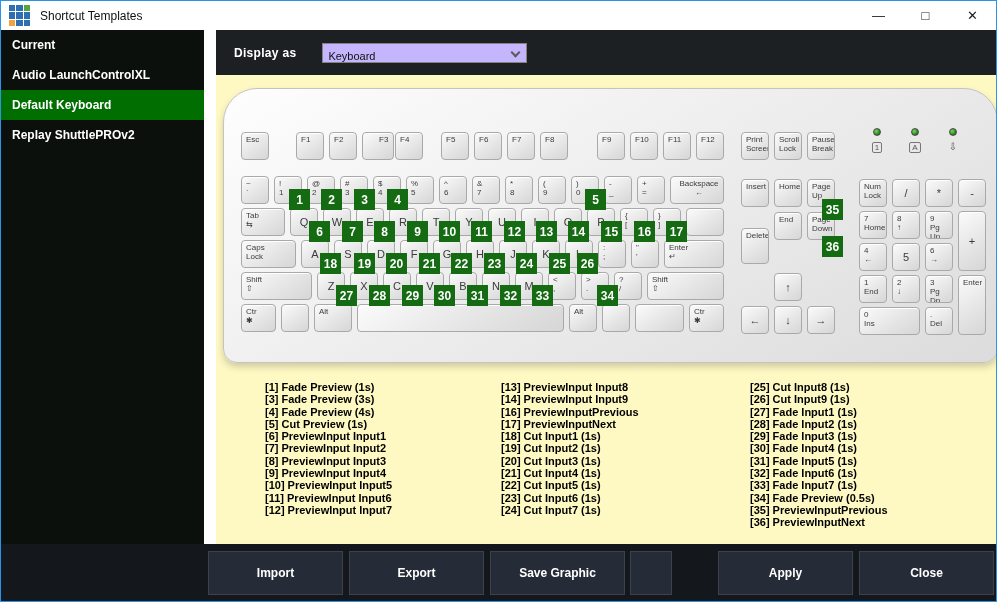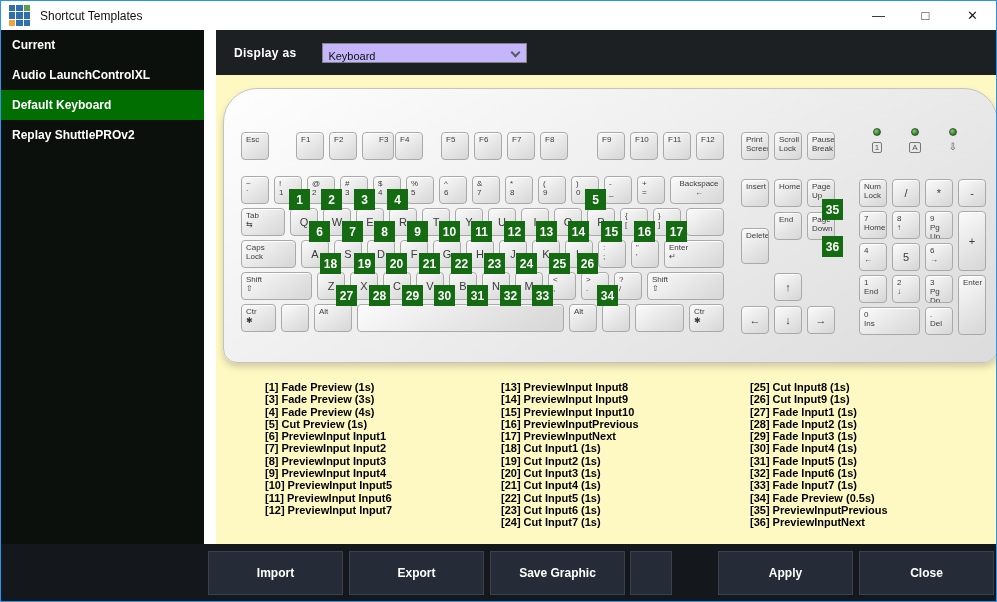--- a/index.html
+++ b/index.html
@@ -299,21 +299,20 @@
               <div>[7] PreviewInput Input2</div>
               <div>[8] PreviewInput Input3</div>
               <div>[9] PreviewInput Input4</div>
               <div>[10] PreviewInput Input5</div>
               <div>[11] PreviewInput Input6</div>
               <div>[12] PreviewInput Input7</div>
             </div>
             <div class="legend-col">
               <div>[13] PreviewInput Input8</div>
               <div>[14] PreviewInput Input9</div>
-              <div>[15] PreviewInput Input10</div>
               <div>[16] PreviewInputPrevious</div>
               <div>[17] PreviewInputNext</div>
               <div>[18] Cut Input1 (1s)</div>
               <div>[19] Cut Input2 (1s)</div>
               <div>[20] Cut Input3 (1s)</div>
               <div>[21] Cut Input4 (1s)</div>
               <div>[22] Cut Input5 (1s)</div>
               <div>[23] Cut Input6 (1s)</div>
               <div>[24] Cut Input7 (1s)</div>
             </div>

